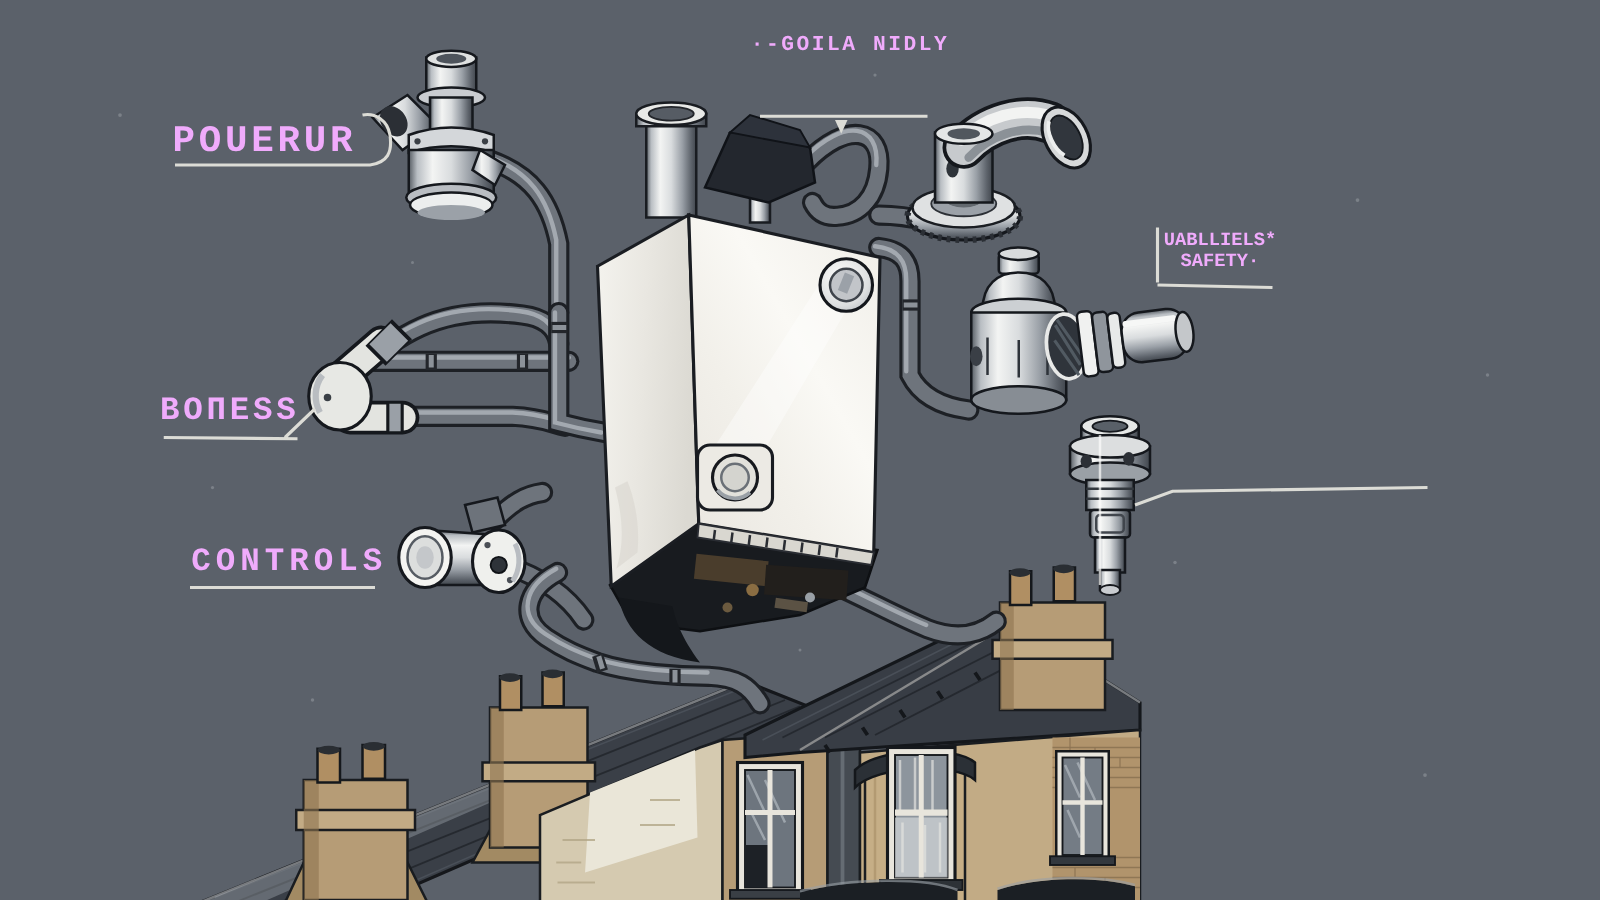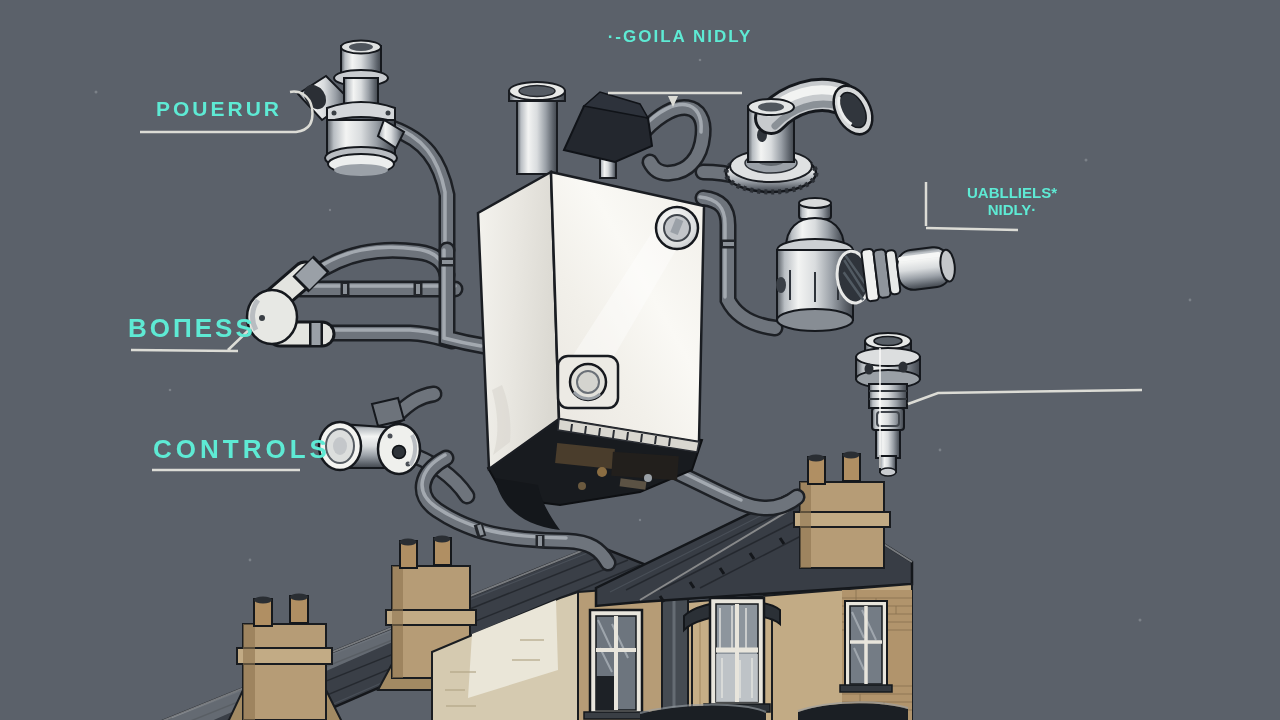--- a/index.html
+++ b/index.html
@@ -1,26 +1,26 @@
 <!DOCTYPE html>
 <html><head>
 <meta charset="utf-8">
 <style>
   html,body{margin:0;padding:0;background:#5b616a;width:1280px;height:720px;overflow:hidden;}
   .stage{position:relative;width:1280px;height:720px;background:#5b616a;font-family:"Liberation Sans",sans-serif;}
   .stage svg{position:absolute;left:0;top:0;}
-  .lbl{position:absolute;color:#5eead4;font-weight:700;white-space:nowrap;}
+  .lbl{position:absolute;color:#f0abfc;font-weight:700;white-space:nowrap;font-family:Liberation Mono, monospace;}
   .lbl-title{left:540px;top:26px;width:280px;text-align:center;line-height:1.3;}
   .lbl-title .l1{font-size:17px;letter-spacing:2px;}
   .lbl-title .l2{font-size:19px;letter-spacing:2px;}
-  .lbl-power{left:138px;top:97px;font-size:21px;letter-spacing:3px;margin-left:18px;}
+  .lbl-power{left:138px;top:97px;font-size:30px;letter-spacing:3px;}
   .lbl-boilers{left:128px;top:313px;font-size:26px;letter-spacing:3px;}
   .lbl-controls{left:153px;top:434px;font-size:26px;letter-spacing:4px;}
   .lbl-safety{left:946px;top:356px;font-size:25px;letter-spacing:1px;}
-  .lbl-note{left:928px;top:184px;width:96px;text-align:center;font-size:15px;line-height:1.15;letter-spacing:0px;padding-left:36px;}
+  .lbl-note{left:928px;top:184px;width:96px;text-align:center;font-size:15px;line-height:1.15;letter-spacing:0px;}
   
   .pout{stroke:#1d2025;stroke-width:17;fill:none;stroke-linecap:round;}
   .pbody{stroke:#6e747c;stroke-width:12;fill:none;stroke-linecap:round;}
   .phi{stroke:#b6bbc1;stroke-width:3.5;fill:none;stroke-linecap:round;opacity:.75;}
   .wout{stroke:#15181d;stroke-width:27;fill:none;stroke-linecap:round;}
   .wbody{stroke:#e3e4e0;stroke-width:21;fill:none;stroke-linecap:round;}
   .lead{stroke:#dcdcd6;stroke-width:2.5;fill:none;}
   .slate{stroke:#22262c;stroke-width:1.5;fill:none;opacity:.85;}
   .slateL{stroke:#4d545c;stroke-width:1.2;fill:none;opacity:.8;}
 </style>
@@ -435,15 +435,15 @@
 </svg>
 
 <div class="lbl lbl-title">
   <div class="l1">·-GOILA NIDLY</div>
 </div>
 <div class="lbl lbl-power">POUERUR</div>
 <div class="lbl lbl-controls">CONTROLS</div>
 <div class="lbl lbl-boilers">BOΠESS</div>
 <div class="lbl lbl-note">
   <div>UABLLIELS*</div>
-  <div>NIDLY·</div>
+  <div>SAFETY·</div>
 </div>
 </div>
 
 </body></html>

